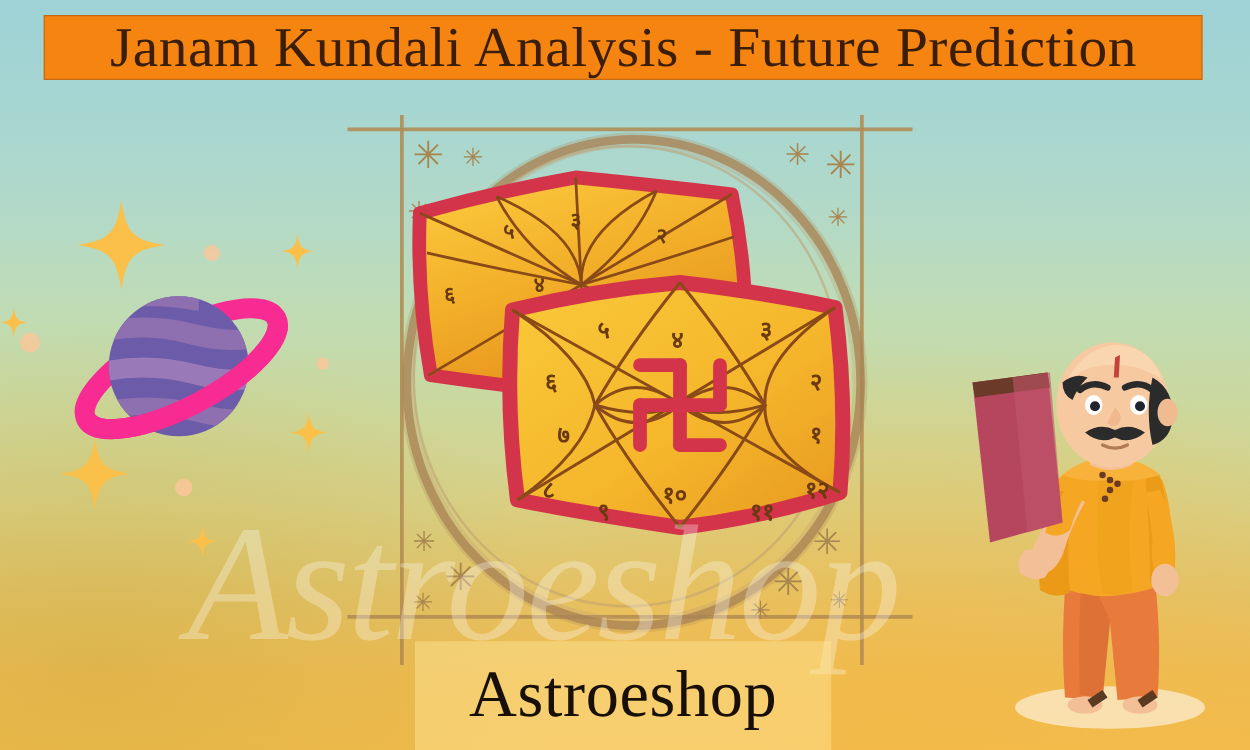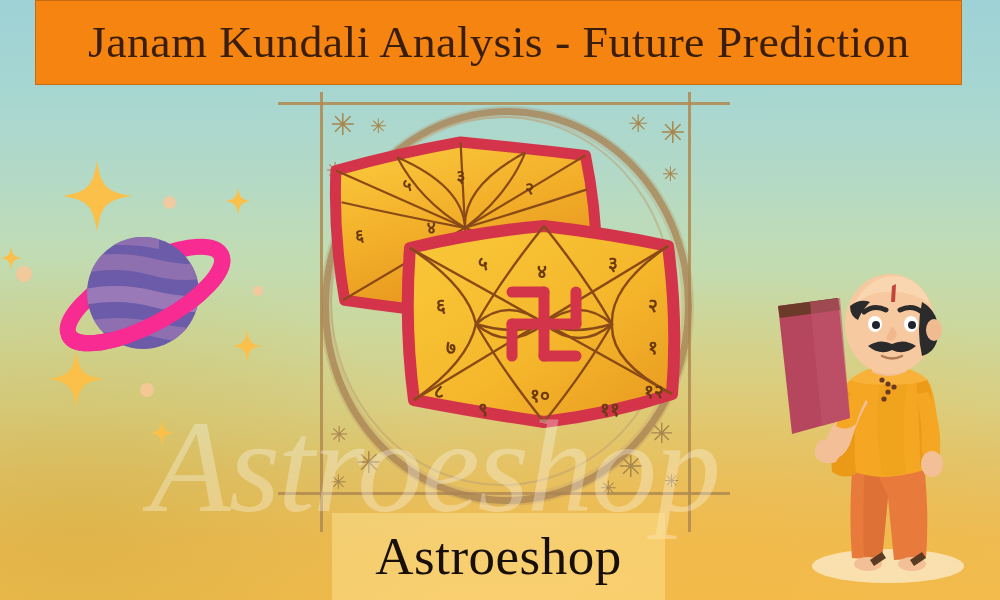--- a/index.html
+++ b/index.html
@@ -28,21 +28,21 @@
     pointer-events:none;
   }
   #glow2{
     position:absolute;inset:0;
     background:radial-gradient(ellipse 520px 380px at 8% 88%, rgba(200,170,60,.38) 0%, rgba(200,170,60,0) 72%);
     pointer-events:none;
   }
 
   
   #banner{
-    position:absolute;left:35px;top:0;width:927px;height:85px;
+    position:absolute;left:35px;top:12px;width:927px;height:52px;
     background:#f58410;
     border:1px solid #c86a10;
     display:flex;align-items:center;justify-content:center;
     box-sizing:border-box;
     z-index:40;
   }
   #banner-text{
     font-family:"Liberation Serif",serif;
     font-size:45px;line-height:1;
     color:#3a1e0a;

